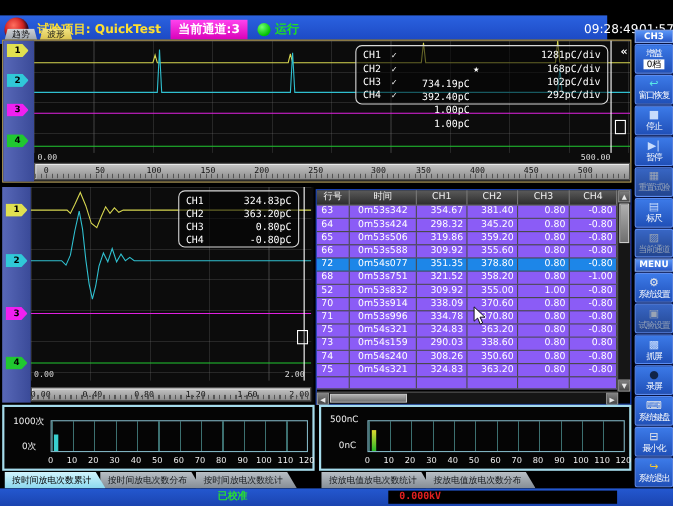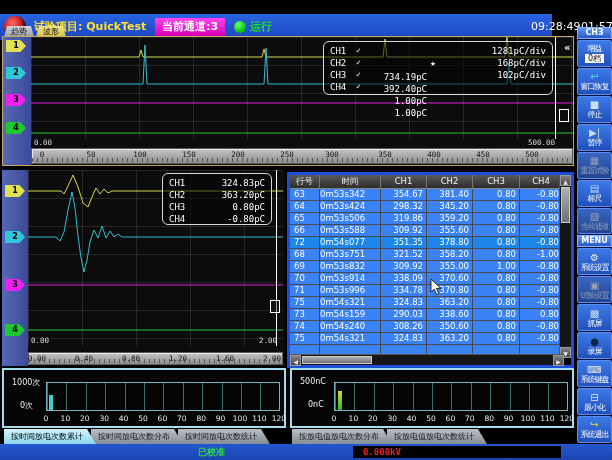--- a/index.html
+++ b/index.html
@@ -49,28 +49,28 @@
   .rl{position:absolute;top:1px;transform:translateX(-50%);font-size:7.5px;color:#111;
       font-family:"DejaVu Sans Mono",monospace;}
   .cursor-v{position:absolute;width:1px;background:#fff;}
   .cursor-hd{position:absolute;width:10px;height:13px;border:1px solid #fff;background:rgba(20,20,20,.4);}
   
   #top-panel{position:absolute;left:2px;top:36px;width:572px;height:130px;background:#0c0c0c;
              border:1px solid #c0a860;}
   #wave-panel{position:absolute;left:2px;top:170px;width:283px;height:196px;background:#0c0c0c;}
   
   #table-panel{position:absolute;left:287px;top:172px;width:287px;height:196px;background:#020202;
-               border:3px solid #1d4ed8;}
+               border:1px solid #1d4ed8;}
   #t-head{display:flex;height:14px;background:linear-gradient(#5a5a5a,#2d2d2d);border-bottom:1px solid #888;}
   .th{font-size:8.5px;color:#f2f2f2;text-align:center;line-height:13px;border-right:1px solid #777;}
-  .trow{display:flex;height:12px;background:#3b82f6;border-bottom:1px solid #4a4a4a;}
+  .trow{display:flex;height:12px;background:#8b5cf6;border-bottom:1px solid #4a4a4a;}
   .trow.sel{background:#1d86e8;}
   .trow.empty{height:11px;}
   .td{font-size:8.5px;color:#fff;line-height:11px;border-right:1px solid #4a4a4a;overflow:hidden;}
-  .td.c0{padding-left:4px;} .td.c1{}
+  .td.c0{padding-left:4px;} .td.c1{text-align:center;}
   .td.c2,.td.c3,.td.c4,.td.c5{text-align:right;padding-right:3px;}
   .vsb{position:absolute;right:0;top:0;width:12px;height:183px;background:#161616;border-left:1px solid #555;}
   .sbarr{height:11px;background:linear-gradient(#808080,#484848);color:#e8e8e8;font-size:6px;
          text-align:center;line-height:11px;border:1px solid #999;}
   .vsb .dn{position:absolute;bottom:0;left:0;right:0;}
   .vthumb{position:absolute;top:12px;left:1px;width:9px;height:36px;background:linear-gradient(#b0b0b0,#707070);border:1px solid #ccc;}
   .hsb{position:absolute;bottom:0;left:0;width:274px;height:11px;background:#161616;border-top:1px solid #555;}
   .hsb .lf{position:absolute;left:0;top:0;width:11px;}
   .hsb .rt{position:absolute;right:0;top:0;width:11px;}
   .hthumb{position:absolute;left:12px;top:1px;width:70px;height:8px;background:linear-gradient(#b0b0b0,#707070);border:1px solid #ccc;}
@@ -168,32 +168,33 @@
           <span class="ro-ck">✓</span>
           <span class="ro-val">1.00pC</span>
           <span class="ro-star"></span>
           <span class="ro-scale">102pC/div</span>
         </div>
         <div class="ro-row">
           <span class="ro-ch">CH4</span>
           <span class="ro-ck">✓</span>
           <span class="ro-val">1.00pC</span>
           <span class="ro-star"></span>
+          <span class="ro-scale">292pC/div</span>
         </div>
       </div>
     <span class="axlab" style="left:31px;top:101px;">0.00</span>
     <span class="axlab" style="right:18px;top:101px;">500.00</span>
     <div class="ruler" id="tp-ruler" style="left:28px;top:111px;width:542px;height:16px;">
         <span class="rl" style="left: 10px;">0</span>
         <span class="rl" style="left: 59px;">50</span>
         <span class="rl" style="left: 108px;">100</span>
         <span class="rl" style="left: 157px;">150</span>
         <span class="rl" style="left: 206px;">200</span>
         <span class="rl" style="left: 255px;">250</span>
-        <span class="rl" style="left: 300px; text-align: center;">300</span>
+        <span class="rl" style="left: 312px; text-align: center;">300</span>
         <span class="rl" style="left: 353px;">350</span>
         <span class="rl" style="left: 402px;">400</span>
         <span class="rl" style="left: 451px;">450</span>
         <span class="rl" style="left: 500px;">500</span>
       </div>
   </div>
 
   <div id="wave-panel">
     <div class="chanband" id="wp-band" style="width:26px;">
         <div class="chtag" style="top: 15px; background: rgb(224, 224, 80);">1</div>
@@ -293,21 +294,21 @@
         </div>
         <div class="trow">
           <div class="td c0" style="width: 30px;">68</div>
           <div class="td c1" style="width: 61px;">0m53s751</div>
           <div class="td c2" style="width: 46px;">321.52</div>
           <div class="td c3" style="width: 46px;">358.20</div>
           <div class="td c4" style="width: 47px;">0.80</div>
           <div class="td c5" style="width: 43px;">-1.00</div>
         </div>
         <div class="trow">
-          <div class="td c0" style="width: 30px;">69</div>
+          <div class="td c0" style="width: 30px;">52</div>
           <div class="td c1" style="width: 61px;">0m53s832</div>
           <div class="td c2" style="width: 46px;">309.92</div>
           <div class="td c3" style="width: 46px;">355.00</div>
           <div class="td c4" style="width: 47px;">1.00</div>
           <div class="td c5" style="width: 43px;">-0.80</div>
         </div>
         <div class="trow">
           <div class="td c0" style="width: 30px;">70</div>
           <div class="td c1" style="width: 61px;">0m53s914</div>
           <div class="td c2" style="width: 46px;">338.09</div>
@@ -420,22 +421,22 @@
         <span style="left: 232.8px;">120</span>
       </div>
   </div>
 
   <div class="btabs" id="tabs-left">
       <div class="btab on">按时间放电次数累计</div>
       <div class="btab">按时间放电次数分布</div>
       <div class="btab">按时间放电次数统计</div>
     </div>
   <div class="btabs" id="tabs-right">
+      <div class="btab">按放电值放电次数统计</div>
       <div class="btab">按放电值放电次数分布</div>
-      <div class="btab">按放电值放电次数统计</div>
     </div>
 
   <div id="status-bar">
     <span id="st-cal">已校准</span>
     <div id="st-vbox">
       <span id="st-volt">0.000kV</span>
     </div>
   </div>
 
   <div id="sidebar">

